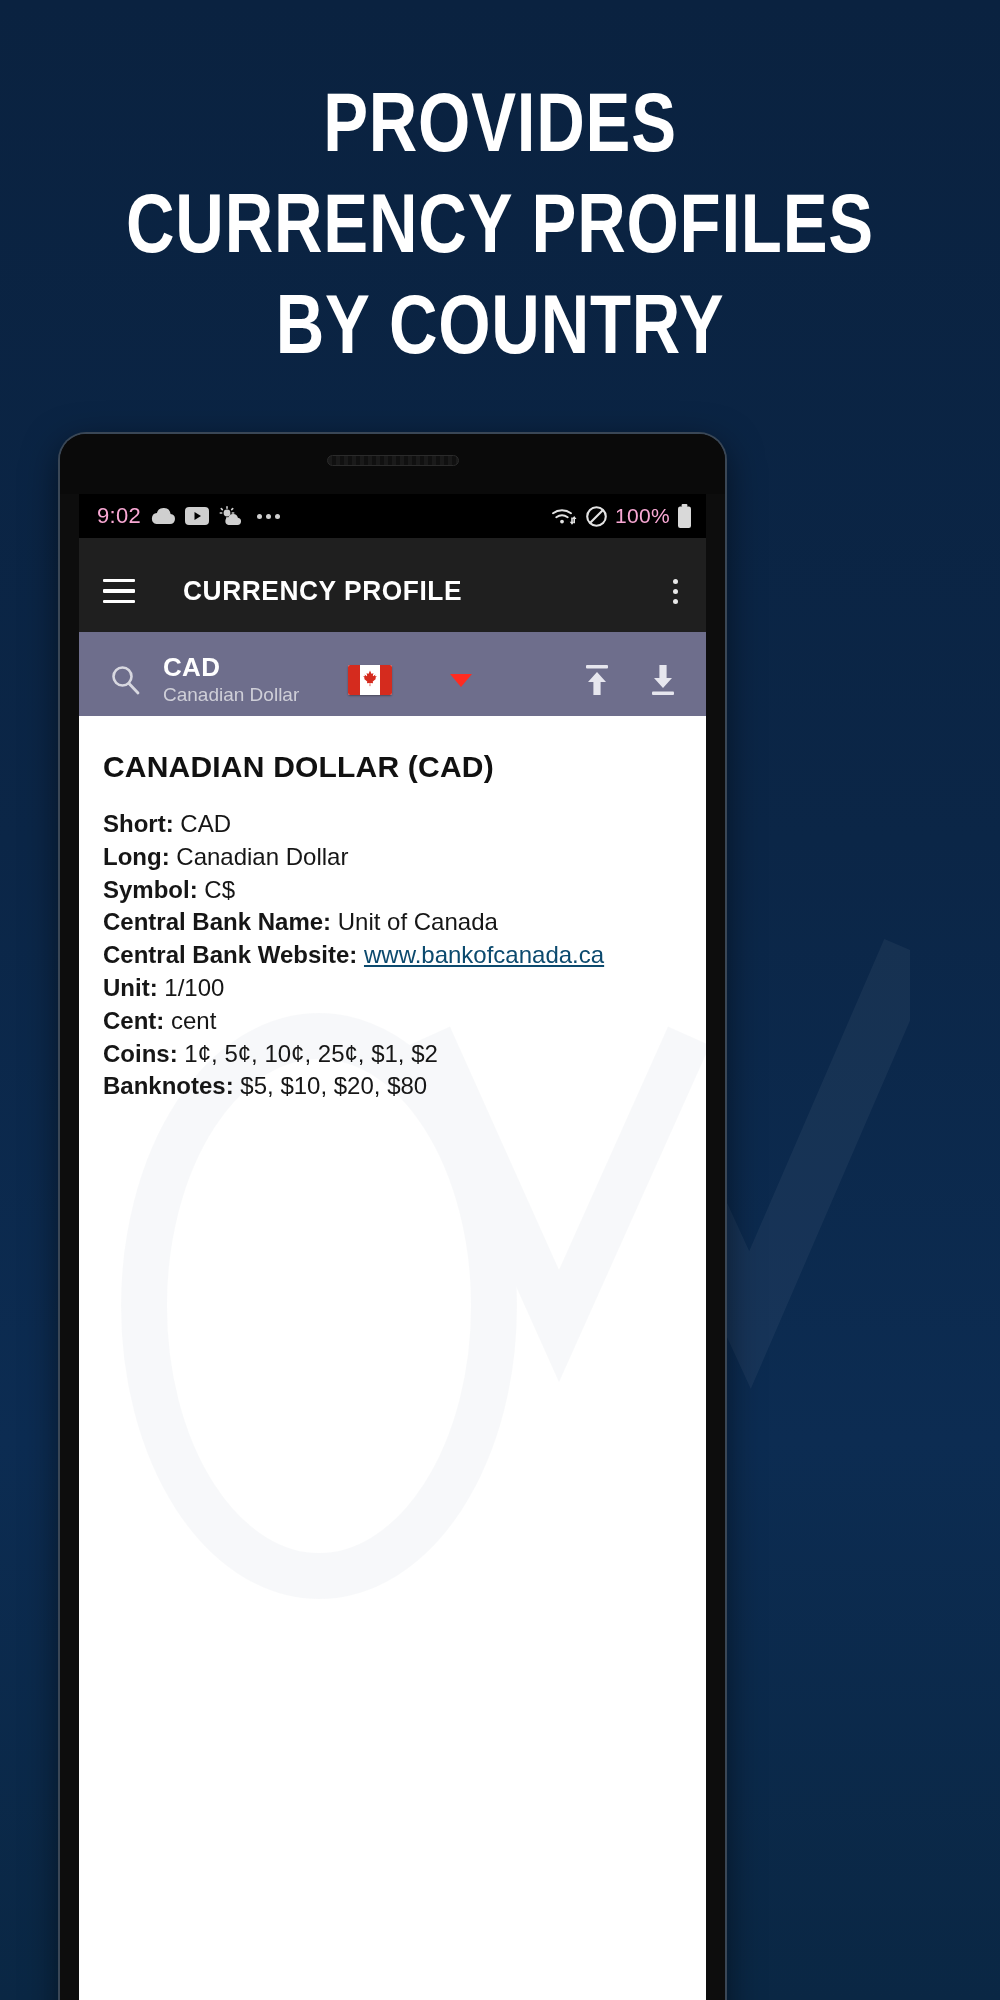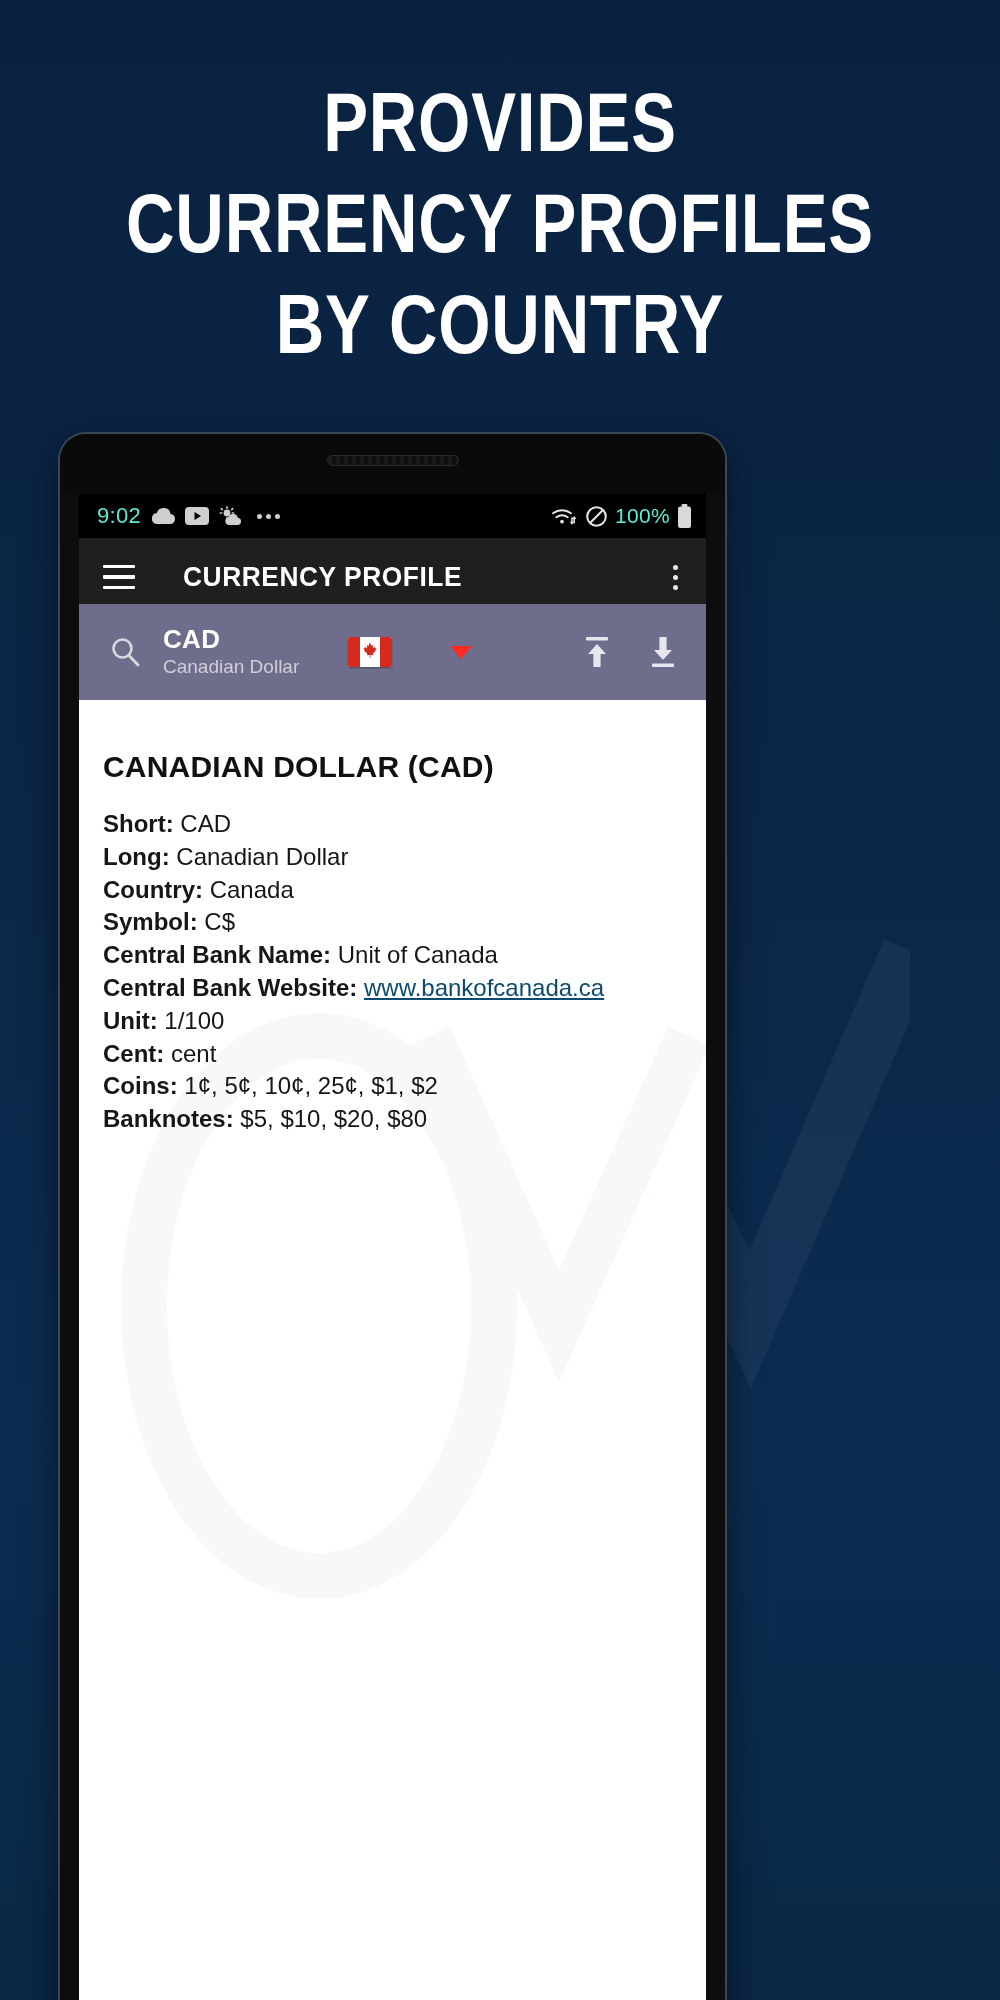--- a/index.html
+++ b/index.html
@@ -72,39 +72,39 @@
     position:absolute;
     left:19px; right:19px; top:60px; bottom:0;
     background:#ffffff;
     overflow:hidden;
   }
 
   
   .statusbar {
     height:44px;
     background:#000000;
-    color:#5eead4;
+    color:#f9a8d4;
     display:flex;
     align-items:center;
     justify-content:space-between;
     padding:0 14px 0 18px;
     font-size:21px;
   }
   .sb-left, .sb-right { display:flex; align-items:center; }
   .sb-left { gap:9px; }
   .sb-right { gap:7px; }
   .sb-clock { font-size:22px; letter-spacing:.3px; }
   .sb-dots { display:flex; gap:4px; align-items:center; margin-left:6px; }
   .sb-dots i { width:5px; height:5px; border-radius:50%; background:#cfcfcf; display:block; }
   .sb-battpct { font-size:21px; letter-spacing:.3px; }
   .icn { display:inline-flex; align-items:center; justify-content:center; }
 
   
   .appbar {
-    height:66px;
+    height:94px;
     background:#1f1f1f;
     display:flex;
     align-items:center;
     padding:12px 22px 0 24px;
   }
   .hamburger { width:32px; display:flex; flex-direction:column; gap:7px; cursor:pointer; }
   .hamburger span { display:block; height:3.5px; background:#fff; border-radius:1px; }
   .appbar-title {
     color:#ffffff;
     font-family:"Liberation Sans Narrow","Liberation Sans",sans-serif;
@@ -342,21 +342,20 @@
           <ellipse cx="230" cy="470" rx="175" ry="270" fill="none" stroke="#7d8fa5" stroke-width="46"></ellipse>
           <path d="M340 200 L470 490 L600 200" fill="none" stroke="#7d8fa5" stroke-width="46"></path>
         </svg>
       </div>
 
       <div class="doc-title">CANADIAN DOLLAR (CAD)</div>
 
       <div class="fields">
           <div class="field"><span class="lbl">Short:</span> <span class="val">CAD</span></div>
           <div class="field"><span class="lbl">Long:</span> <span class="val">Canadian Dollar</span></div>
-          <div class="field"><span class="lbl">Country:</span> <span class="val">Canada</span></div>
           <div class="field"><span class="lbl">Symbol:</span> <span class="val">C$</span></div>
           <div class="field"><span class="lbl">Central Bank Name:</span> <span class="val">Unit of Canada</span></div>
           <div class="field"><span class="lbl">Central Bank Website:</span> <span class="val link">www.bankofcanada.ca</span></div>
           <div class="field"><span class="lbl">Unit:</span> <span class="val">1/100</span></div>
           <div class="field"><span class="lbl">Cent:</span> <span class="val">cent</span></div>
           <div class="field"><span class="lbl">Coins:</span> <span class="val">1¢, 5¢, 10¢, 25¢, $1, $2</span></div>
           <div class="field"><span class="lbl">Banknotes:</span> <span class="val">$5, $10, $20, $80</span></div>
         </div>
     </div>
 

